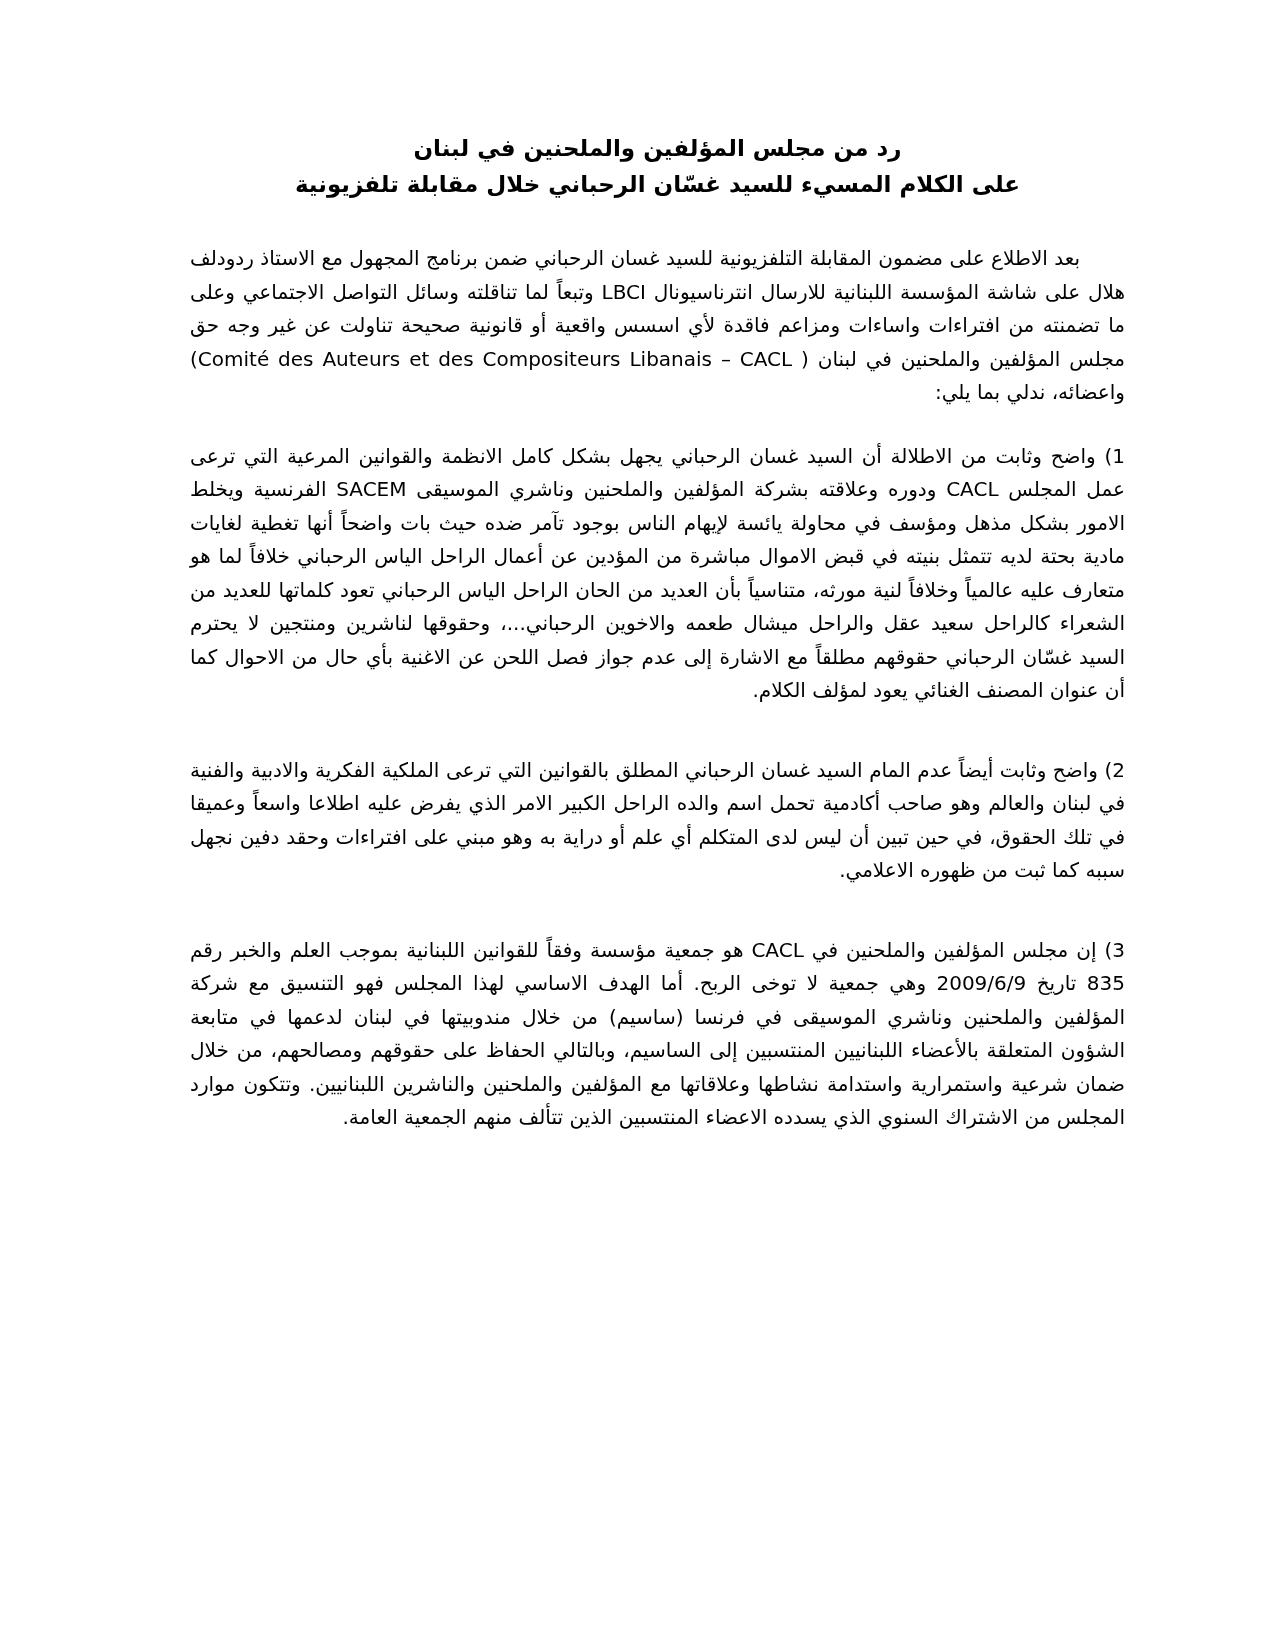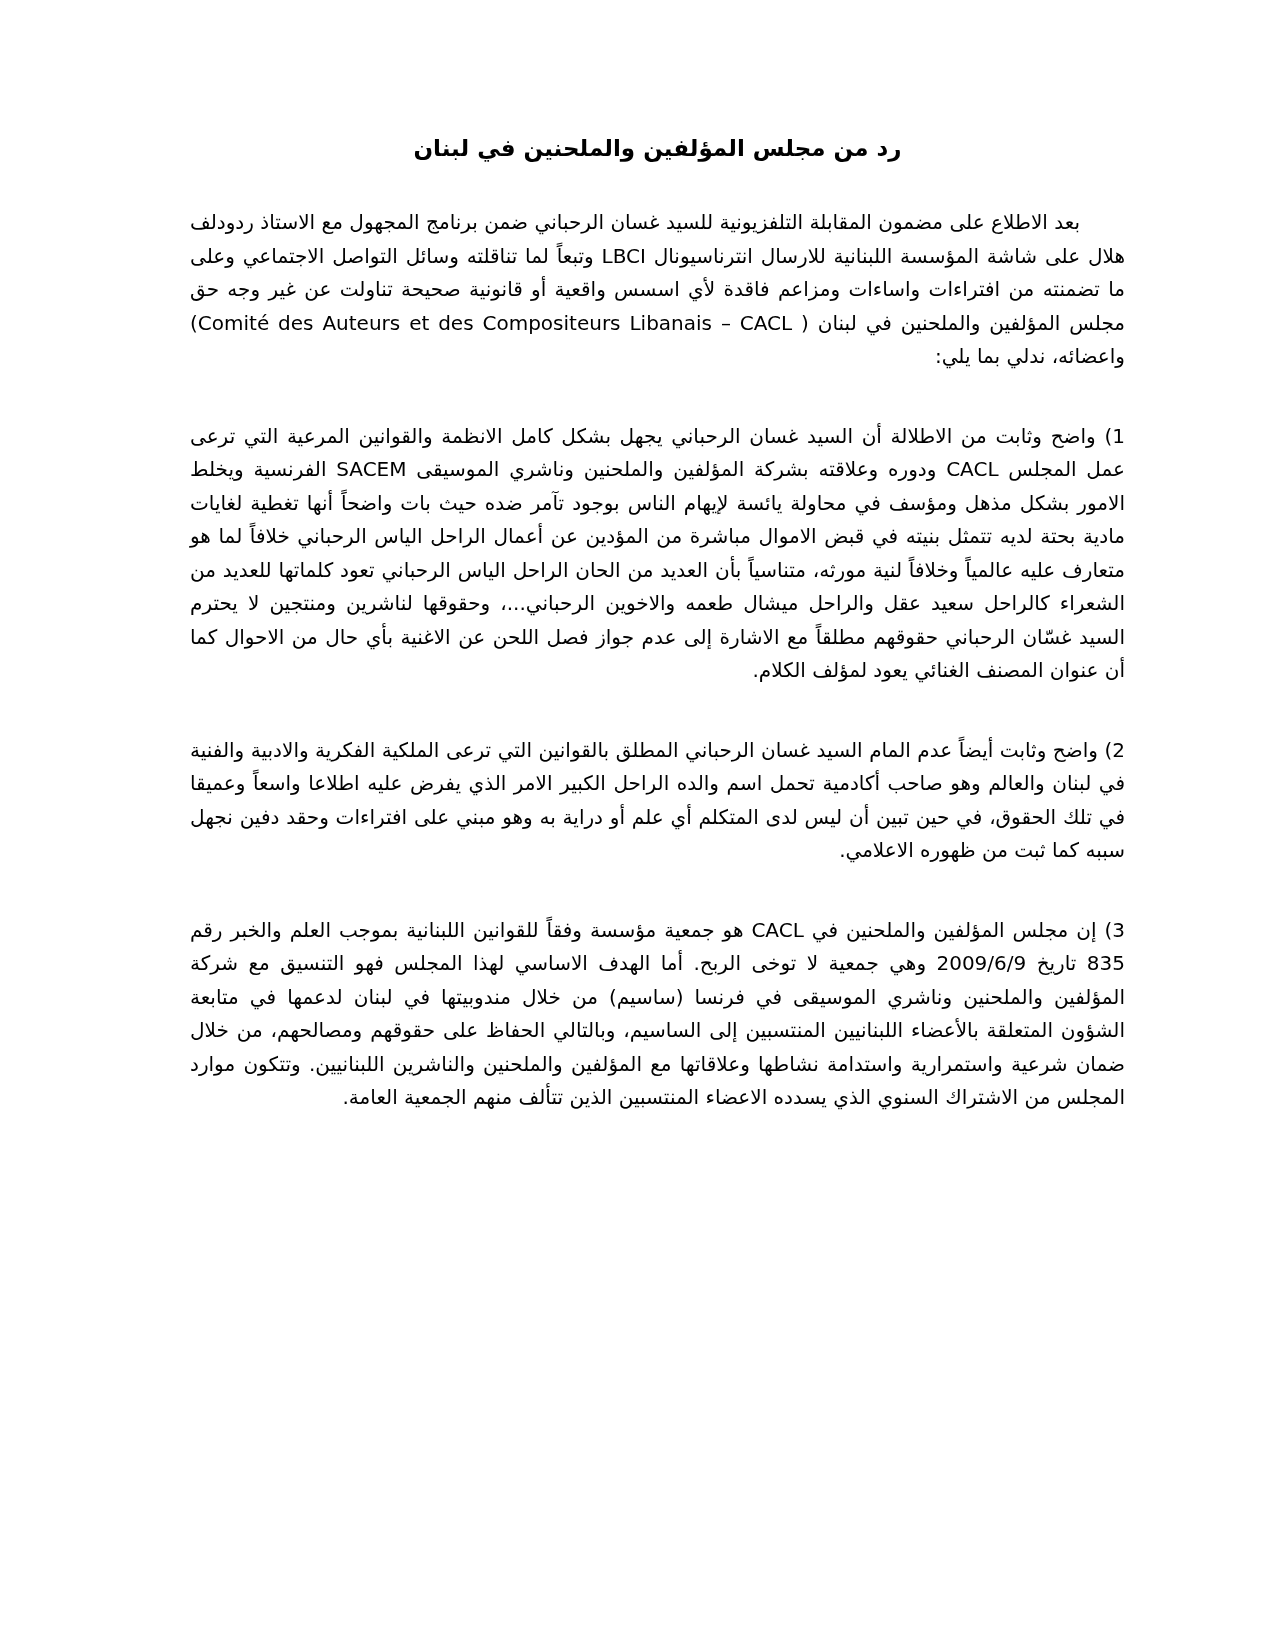--- a/index.html
+++ b/index.html
@@ -27,37 +27,38 @@
     line-height: 36px;
     margin: 0 0 40px 0;
   }
   .body-text {
     font-size: 20px;
     line-height: 33.5px;
     text-align: justify;
     text-justify: inter-word;
   }
   p.intro {
-    margin: 0 0 46px 0;
+    margin: 0 0 30px 0;
     text-indent: 45px; 
   }
   p.item {
     margin: 4px 0 46px 0;
   }
   p.item .marker {
     white-space: nowrap;
   }
 </style>
 </head>
 <body>
 
 <div class="page">
 
   <header class="doc-title">
     <div>رد من مجلس المؤلفين والملحنين في لبنان</div>
+    <div>على الكلام المسيء للسيد غسّان الرحباني خلال مقابلة تلفزيونية</div>
   </header>
 
   <p class="body-text intro">بعد الاطلاع على مضمون المقابلة التلفزيونية للسيد غسان الرحباني ضمن برنامج المجهول مع الاستاذ ردودلف هلال على شاشة المؤسسة اللبنانية للارسال انترناسيونال LBCI وتبعاً لما تناقلته وسائل التواصل الاجتماعي وعلى ما تضمنته من افتراءات واساءات ومزاعم فاقدة لأي اسسس واقعية أو قانونية صحيحة تناولت عن غير وجه حق مجلس المؤلفين والملحنين في لبنان ( Comité des Auteurs et des Compositeurs Libanais – CACL) واعضائه، ندلي بما يلي:</p>
 
   <p class="body-text item"><span class="marker">1)</span> <span>واضح وثابت من الاطلالة أن السيد غسان الرحباني يجهل بشكل كامل الانظمة والقوانين المرعية التي ترعى عمل المجلس CACL ودوره وعلاقته بشركة المؤلفين والملحنين وناشري الموسيقى SACEM الفرنسية ويخلط الامور بشكل مذهل ومؤسف في محاولة يائسة لإيهام الناس بوجود تآمر ضده حيث بات واضحاً أنها تغطية لغايات مادية بحتة لديه تتمثل بنيته في قبض الاموال مباشرة من المؤدين عن أعمال الراحل الياس الرحباني خلافاً لما هو متعارف عليه عالمياً وخلافاً لنية مورثه، متناسياً بأن العديد من الحان الراحل الياس الرحباني تعود كلماتها للعديد من الشعراء كالراحل سعيد عقل والراحل ميشال طعمه  والاخوين الرحباني...، وحقوقها لناشرين ومنتجين لا يحترم السيد غسّان الرحباني حقوقهم مطلقاً مع الاشارة إلى عدم جواز فصل اللحن عن الاغنية بأي حال من الاحوال كما أن عنوان المصنف الغنائي يعود لمؤلف الكلام.</span></p>
 
   <p class="body-text item"><span class="marker">2)</span> <span>واضح وثابت أيضاً عدم المام السيد غسان الرحباني المطلق بالقوانين التي ترعى الملكية الفكرية والادبية والفنية في لبنان والعالم وهو صاحب أكادمية تحمل اسم والده الراحل الكبير الامر الذي يفرض عليه اطلاعا واسعاً وعميقا في تلك الحقوق، في حين تبين أن ليس لدى المتكلم أي علم أو دراية به وهو مبني على افتراءات وحقد دفين نجهل سببه كما ثبت من ظهوره الاعلامي.</span></p>
 
   <p class="body-text item"><span class="marker">3)</span> <span>إن مجلس المؤلفين والملحنين في  CACL هو جمعية مؤسسة وفقاً للقوانين اللبنانية  بموجب العلم والخبر رقم 835 تاريخ 2009/6/9 وهي جمعية لا توخى الربح. أما الهدف الاساسي لهذا المجلس فهو التنسيق مع شركة المؤلفين والملحنين وناشري الموسيقى في فرنسا (ساسيم) من خلال مندوبيتها في لبنان لدعمها في متابعة الشؤون المتعلقة بالأعضاء اللبنانيين المنتسبين إلى الساسيم، وبالتالي الحفاظ على حقوقهم ومصالحهم، من خلال ضمان شرعية واستمرارية واستدامة نشاطها وعلاقاتها مع المؤلفين والملحنين والناشرين اللبنانيين. وتتكون موارد المجلس من الاشتراك السنوي الذي يسدده الاعضاء المنتسبين الذين تتألف منهم الجمعية العامة.</span></p>
 

